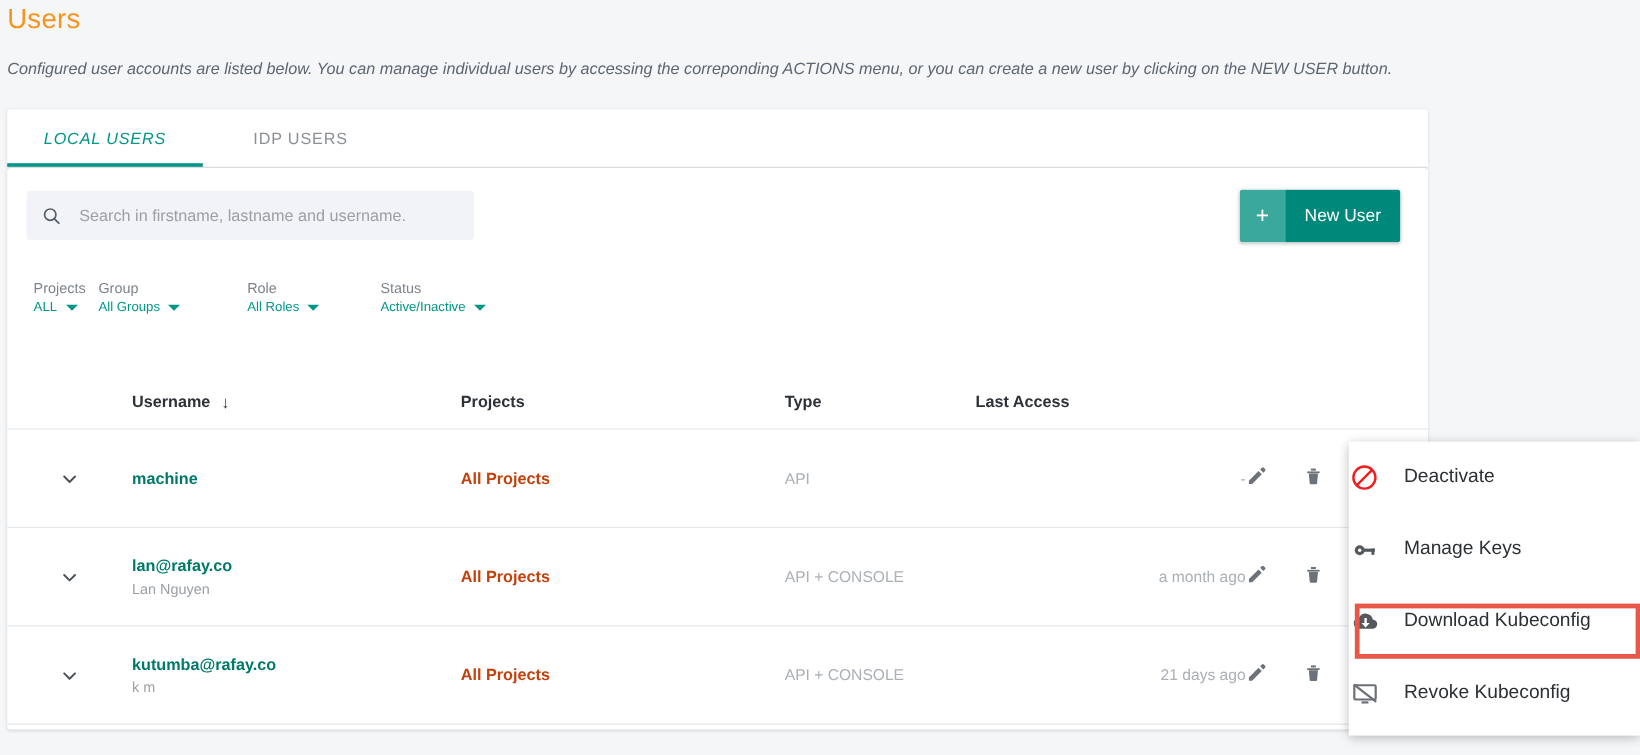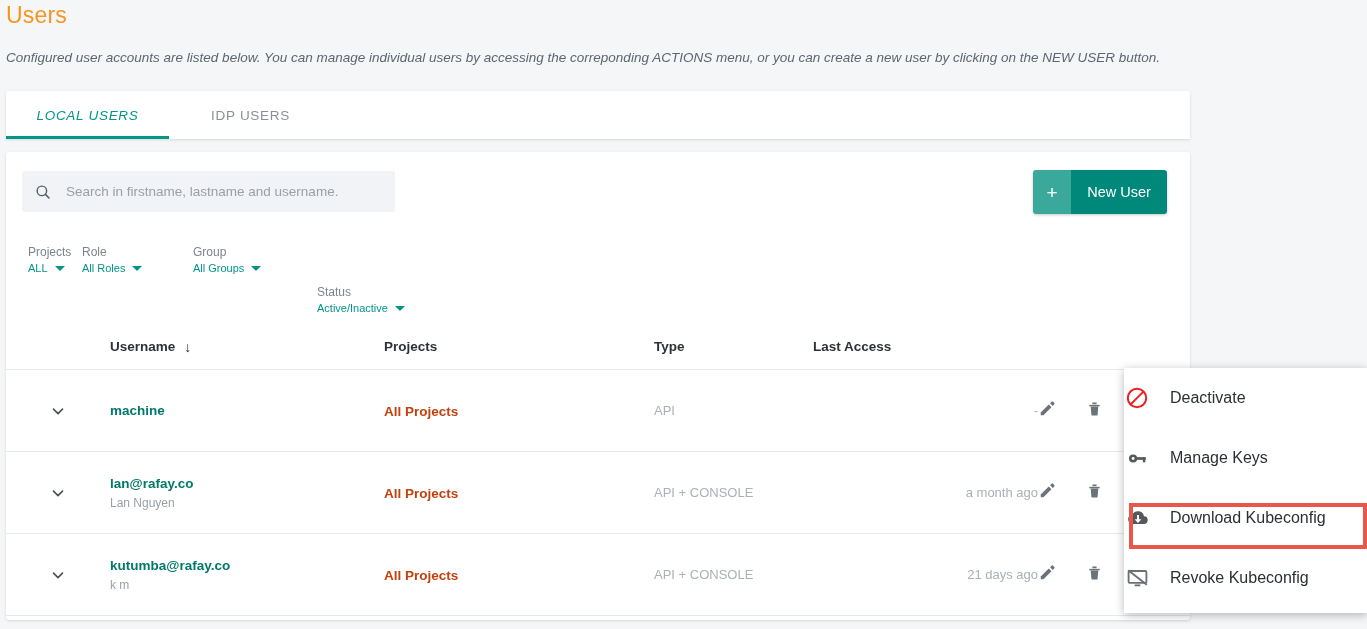--- a/index.html
+++ b/index.html
@@ -43,21 +43,21 @@
   .tab.active { color: #009688; font-weight: 500; font-style: italic; }
   .tab.active::after {
     content: ""; position: absolute; left: 0; right: 0; bottom: 0;
     height: 3px; background: #009688;
   }
   .tab-1 { width: 163px; padding: 0; }
   .tab-2 { width: 163px; padding: 0; }
 
   
   .main-card {
-    position: absolute; left: 6px; top: 152px;
+    position: absolute; left: 6px; top: 140px;
     width: 1184px; height: 468px;
     background: #fff;
     border-radius: 3px;
     box-shadow: 0 1px 3px rgba(0,0,0,.13);
     overflow: visible;
   }
 
   
   .search-box {
     position: absolute; left: 16px; top: 19px;
@@ -103,21 +103,21 @@
   .caret {
     display: inline-block; margin-left: 7px;
     width: 0; height: 0;
     border-left: 5px solid transparent;
     border-right: 5px solid transparent;
     border-top: 5px solid #009688;
   }
   .f-projects { width: 54px; }
   .f-role { width: 111px; }
   .f-group { width: 124px; }
-  .f-status { width: 140px; margin-top: 40px; }
+  .f-status { width: 140px; }
 
   
   .table { position: absolute; left: 0; top: 172px; width: 100%; }
   .thead {
     display: flex; align-items: center; height: 46px;
     padding-left: 0; border-bottom: 1px solid #e6e8eb;
   }
   .th {
     font-size: 13.5px; color: #2c3237; font-weight: 700;
     display: flex; align-items: center;
@@ -208,31 +208,31 @@
     </div>
 
     <div class="filters">
       <div class="filter f-projects">
         <div class="filter-label">Projects</div>
         <div class="filter-value">
           <span>ALL</span>
           <span class="caret"></span>
         </div>
       </div>
+      <div class="filter f-group">
+        <div class="filter-label">Group</div>
+        <div class="filter-value">
+          <span>All Groups</span>
+          <span class="caret"></span>
+        </div>
+      </div>
       <div class="filter f-role">
         <div class="filter-label">Role</div>
         <div class="filter-value">
           <span>All Roles</span>
-          <span class="caret"></span>
-        </div>
-      </div>
-      <div class="filter f-group">
-        <div class="filter-label">Group</div>
-        <div class="filter-value">
-          <span>All Groups</span>
           <span class="caret"></span>
         </div>
       </div>
       <div class="filter f-status">
         <div class="filter-label">Status</div>
         <div class="filter-value">
           <span>Active/Inactive</span>
           <span class="caret"></span>
         </div>
       </div>

